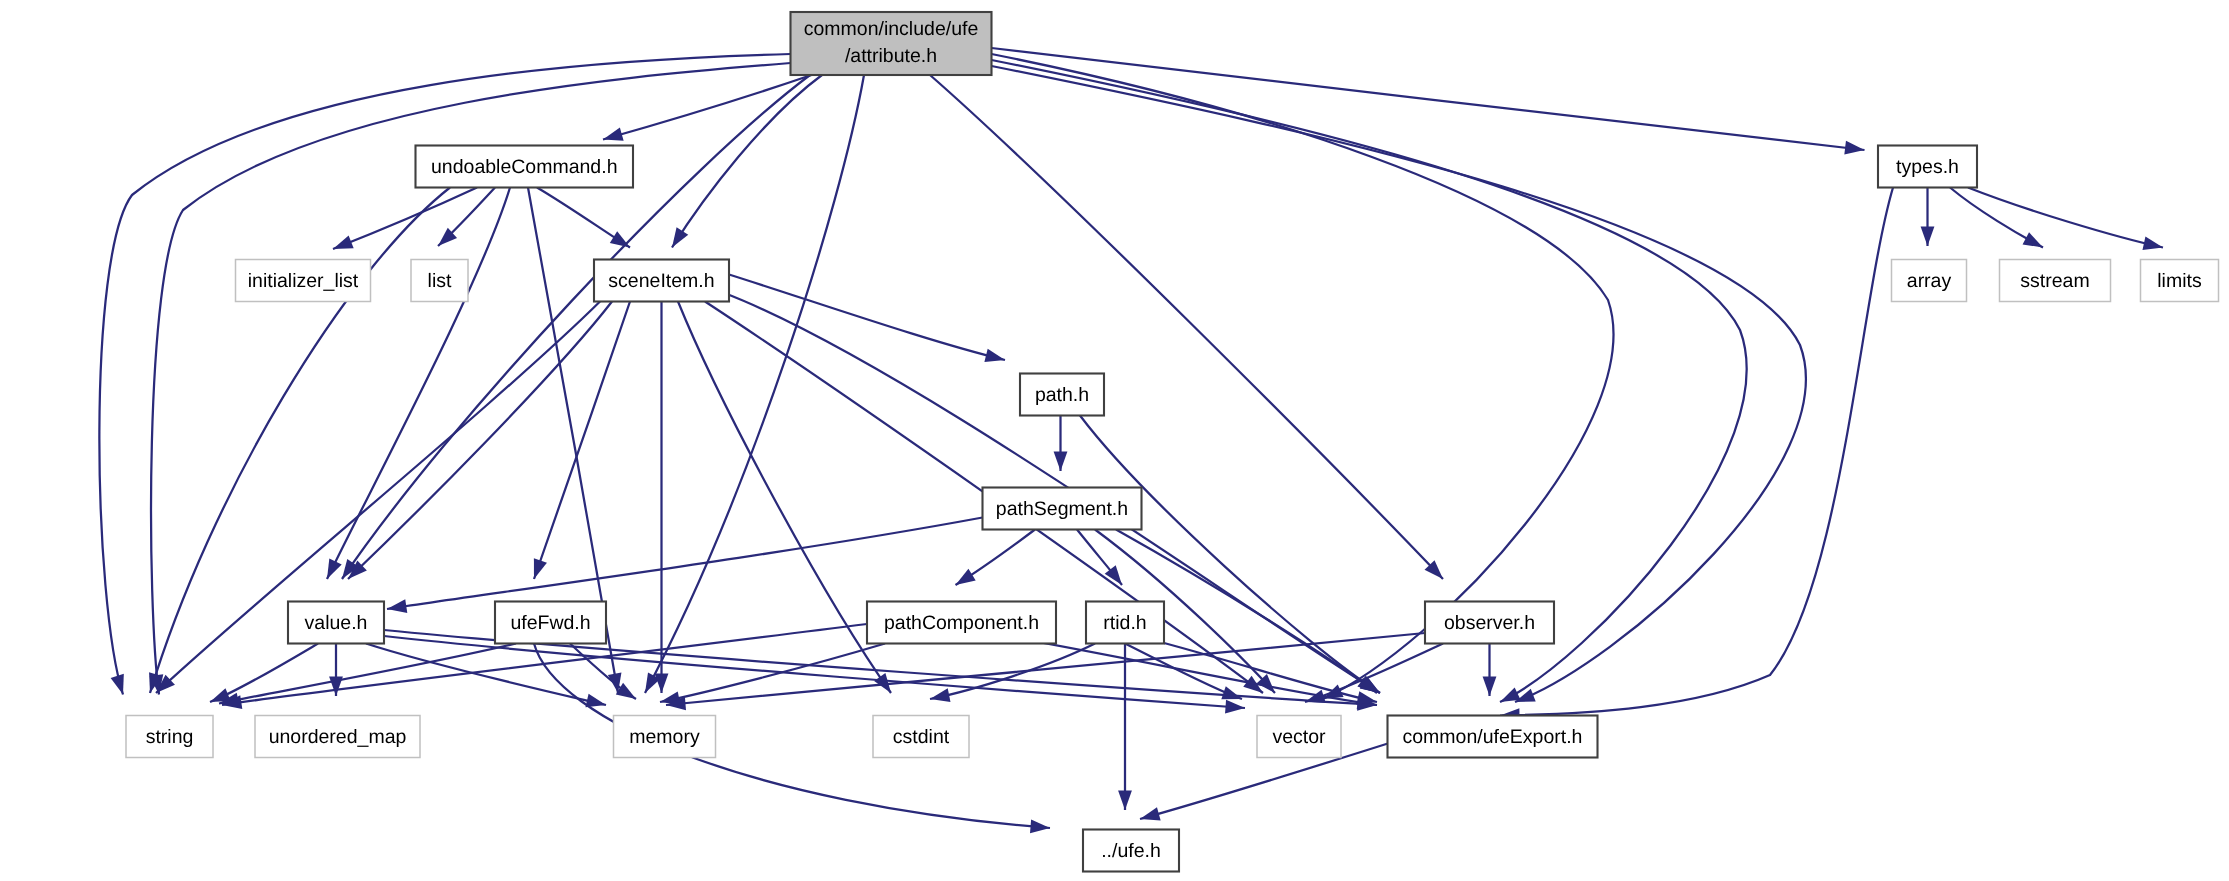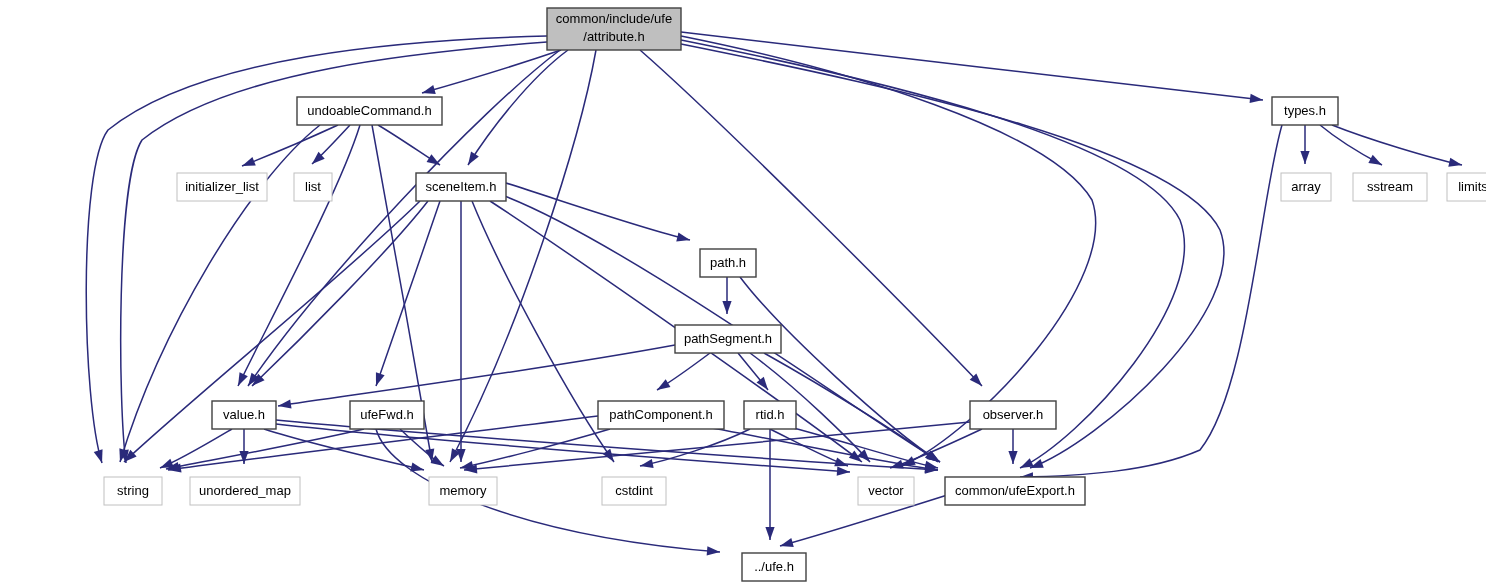--- a/index.html
+++ b/index.html
@@ -10,21 +10,20 @@
   body {
     width: 1486px;
     height: 587px;
     font-family: "Liberation Sans", sans-serif;
     overflow: hidden;
   }
   #graph-root {
     position: relative;
     width: 1346px;
     height: 587px;
-    margin-left: 20px;
   }
   svg#graph-canvas {
     position: absolute;
     top: 0;
     left: 0;
     width: 1486px;
     height: 587px;
     display: block;
   }
   .node-box {

